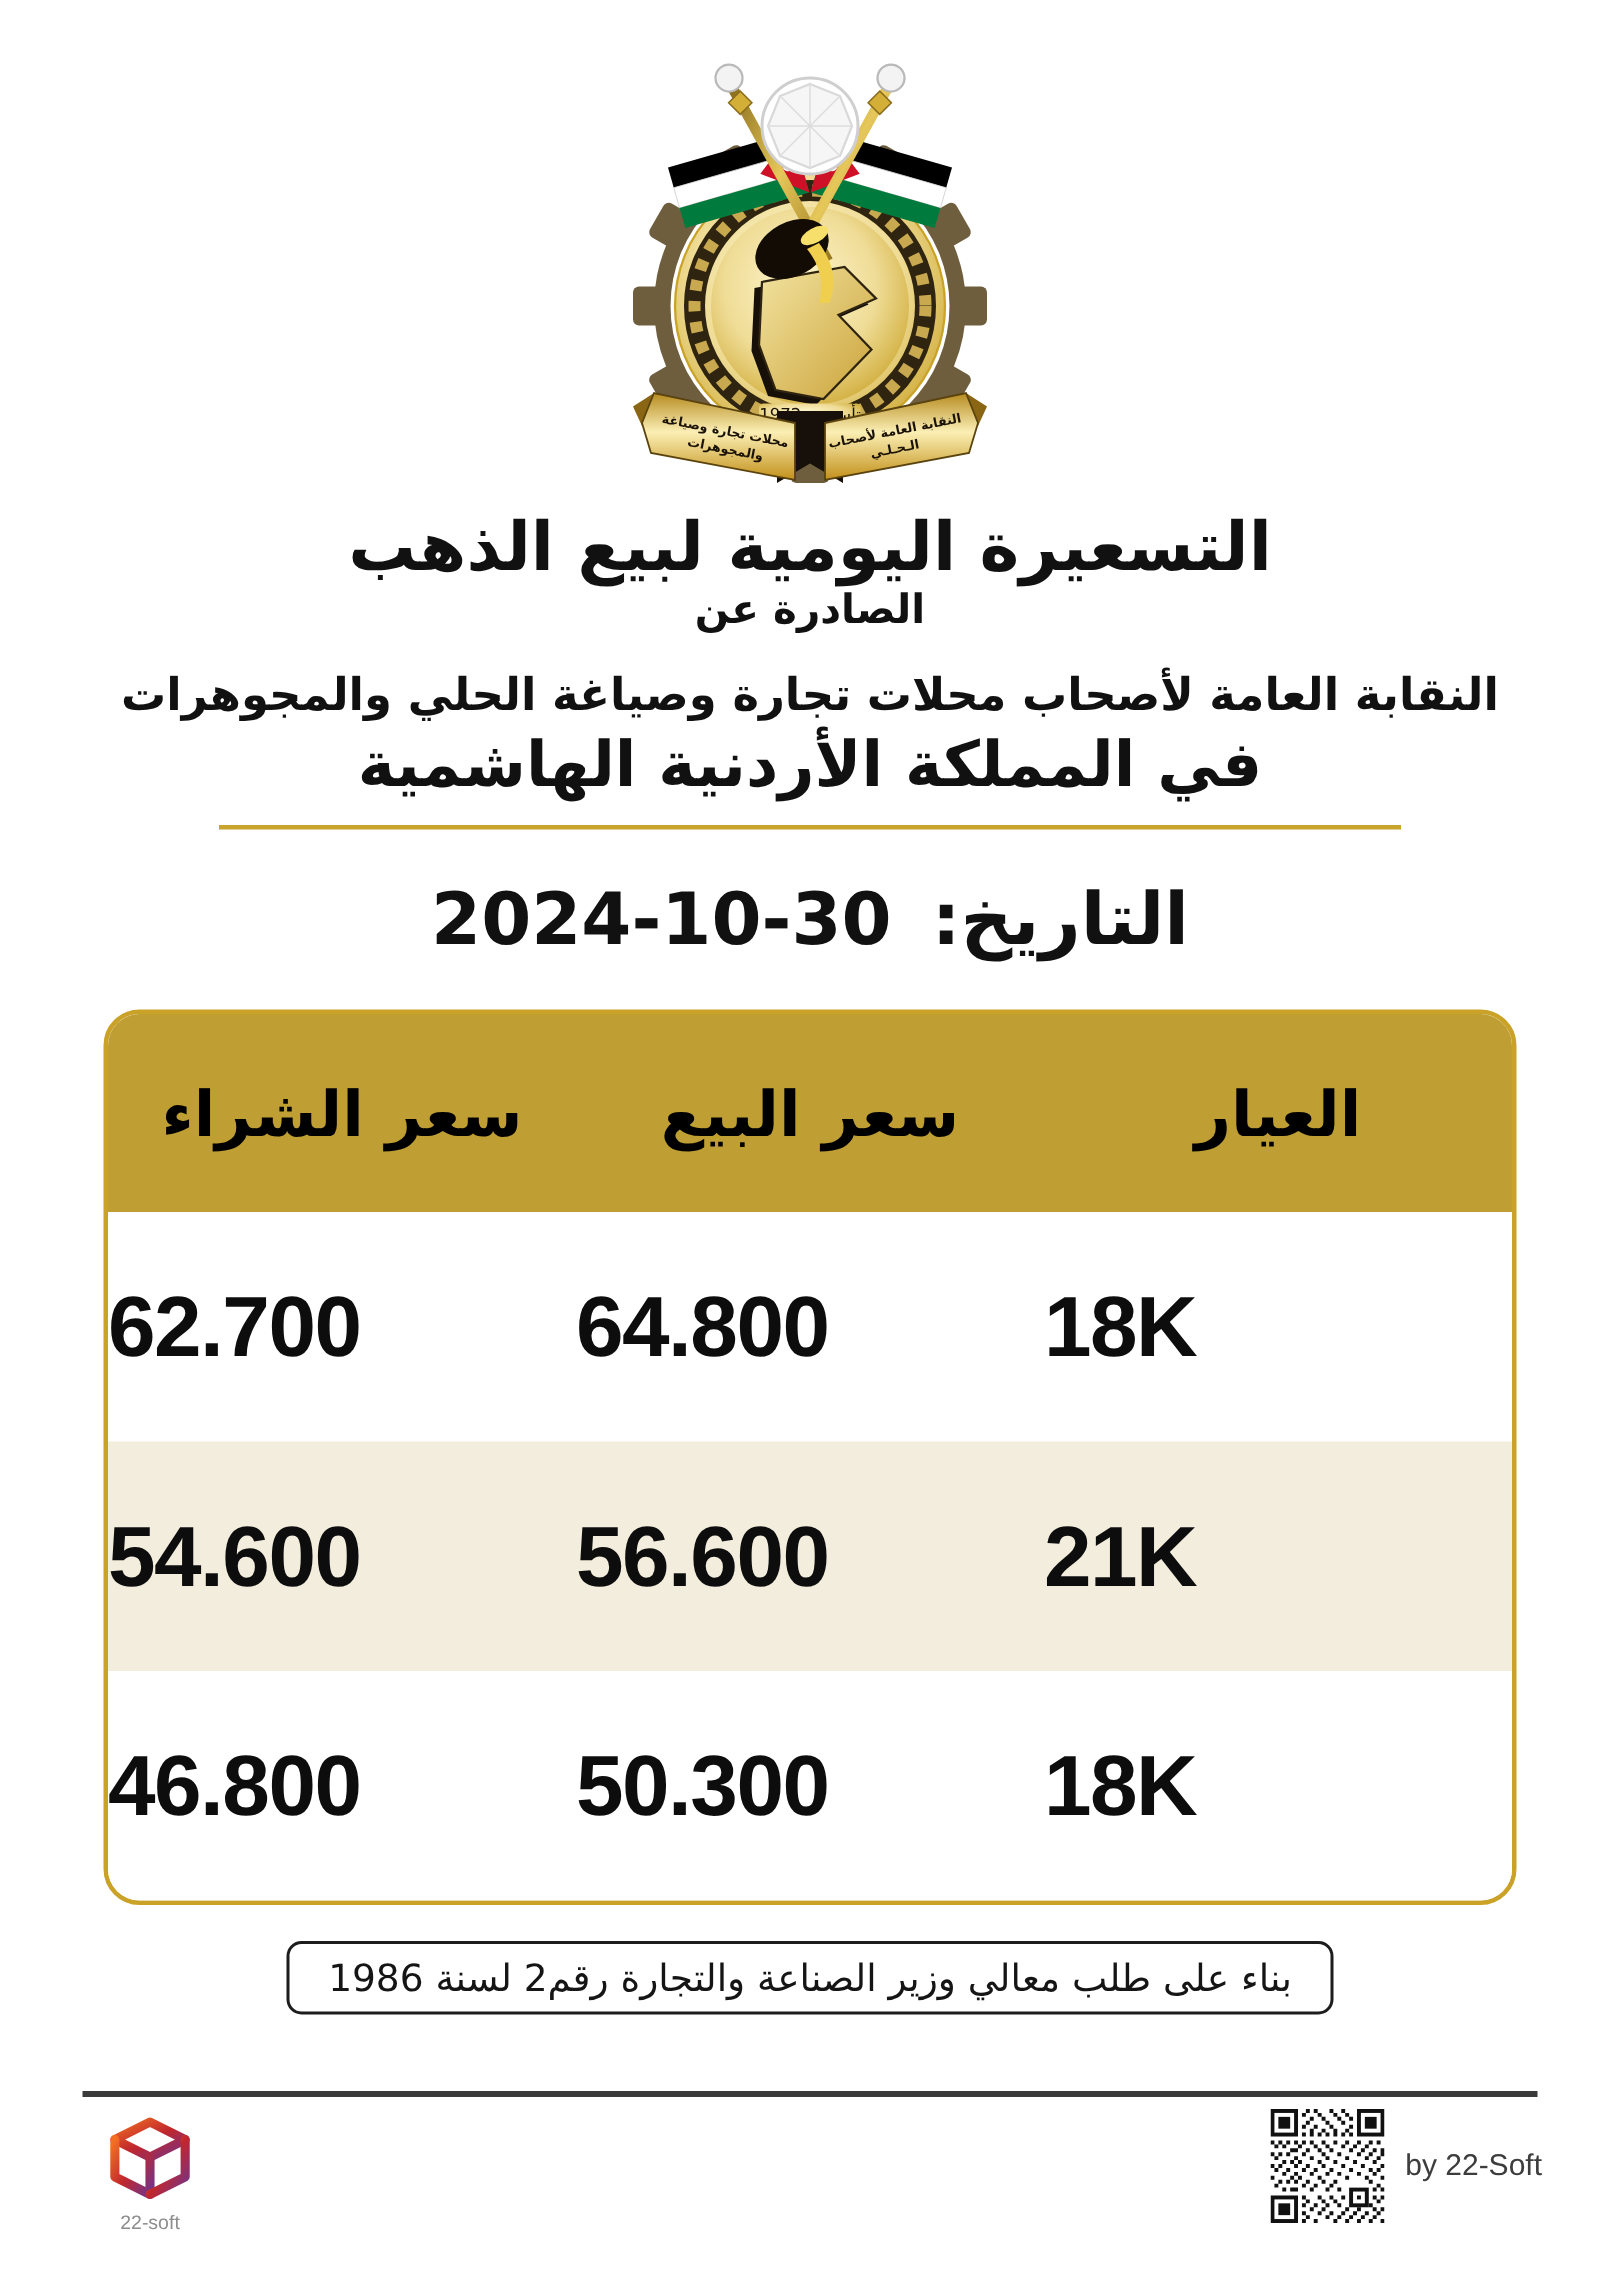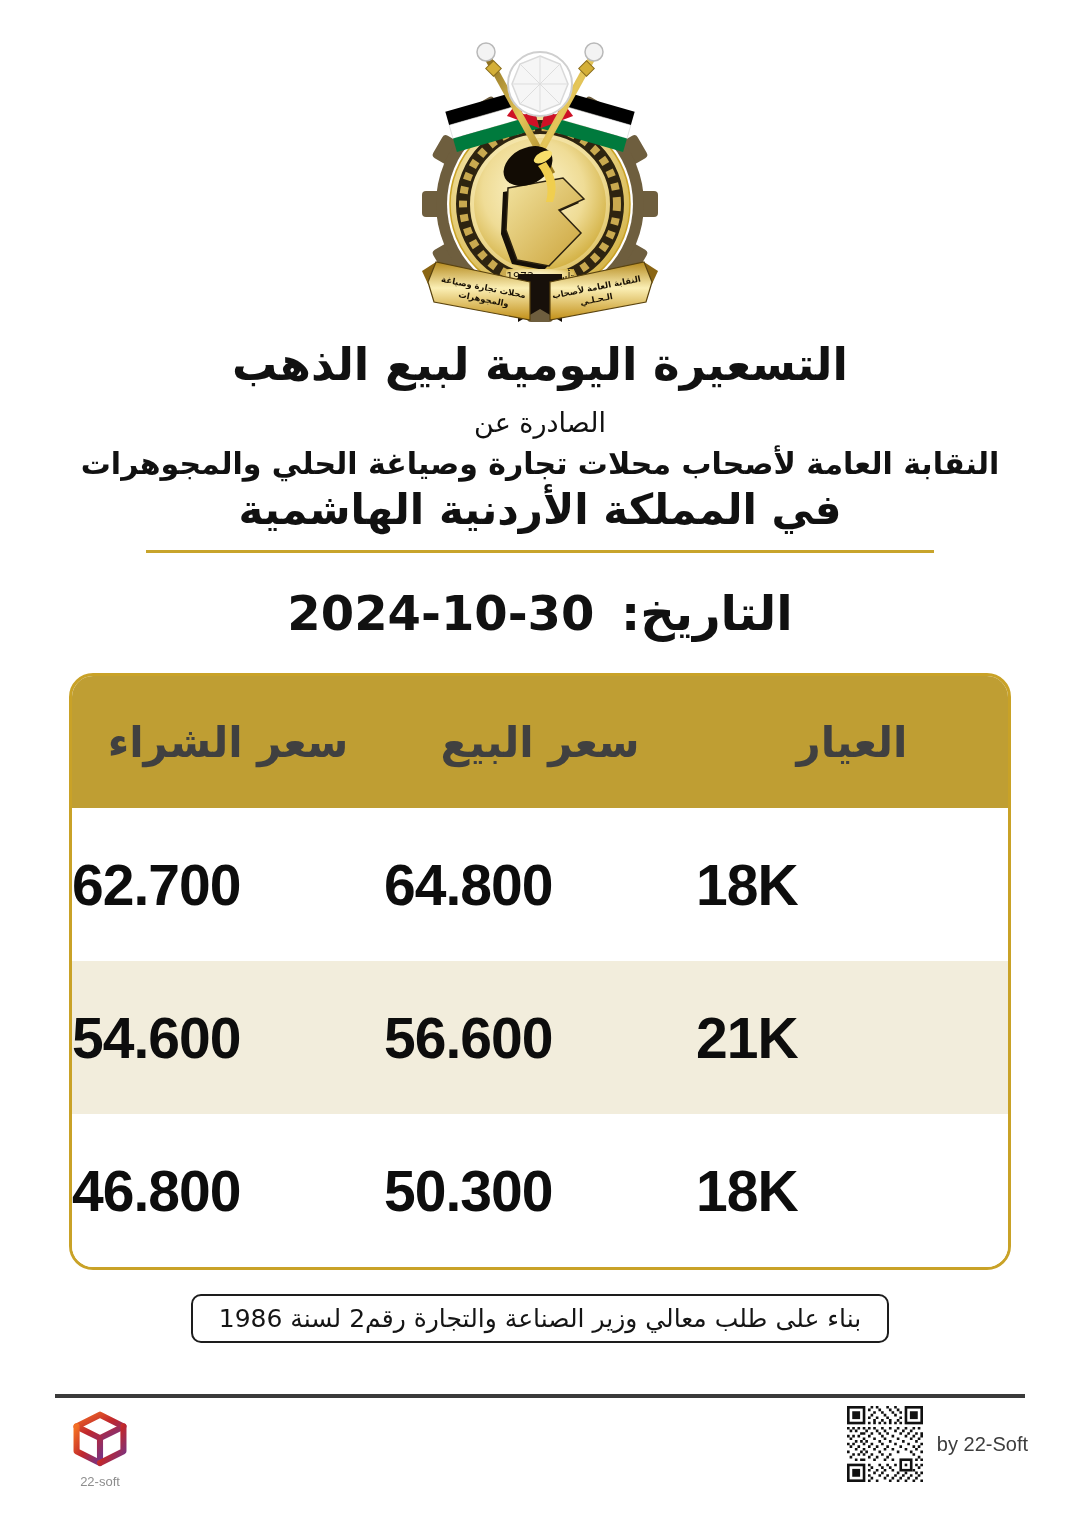--- a/index.html
+++ b/index.html
@@ -1,29 +1,29 @@
 <!DOCTYPE html>
 <html lang="ar"><head>
 <meta charset="utf-8">
 <style>
   html,body{margin:0;padding:0;background:#ffffff;}
   .page{position:relative;width:1080px;height:1527px;background:#fff;overflow:hidden;
         font-family:"DejaVu Sans",sans-serif;color:#111;}
   .logo{display:block;margin:36px auto 0;}
   .centered{text-align:center;direction:rtl;}
   .title{font-size:45px;font-weight:700;margin-top:2px;}
-  .issued{font-size:27px;font-weight:400;margin-top:16px;}
-  .issuer{font-size:30px;font-weight:700;margin-top:8px;}
+  .issued{font-size:27px;font-weight:700;}
+  .issuer{font-size:30px;font-weight:700;margin-top:24px;}
   .country{font-size:42px;font-weight:700;margin-top:4px;}
   .gold-divider{width:788px;height:3px;background:#C8A42B;margin:16px auto 0;}
   .date-line{font-size:48px;font-weight:800;margin-top:32px;word-spacing:10px;}
   .price-table{width:936px;margin:32px auto 0;border:3px solid #C9A227;border-radius:24px;
                overflow:hidden;direction:rtl;background:#fff;}
   .thead{display:grid;grid-template-columns:1fr 1fr 1fr;background:#BF9E33;height:132px;align-items:center;}
-  .thead .cell{text-align:center;font-size:42px;font-weight:800;color:#404040;}
+  .thead .cell{text-align:center;font-size:42px;font-weight:800;color:#000000;}
   .trow{display:grid;grid-template-columns:1fr 1fr 1fr;height:153px;align-items:center;background:#fff;}
   .trow.alt{background:#F2EDDC;}
   .trow .cell{text-align:left;font-size:57px;font-weight:800;letter-spacing:-1px;color:#0d0d0d;
               font-family:"Liberation Sans","DejaVu Sans",sans-serif;}
   .note-wrap{text-align:center;margin-top:24px;}
   .note{display:inline-block;direction:rtl;font-size:25px;border:2.5px solid #1d1d1d;
         border-radius:10px;padding:8px 26px;color:#151515;}
   .footer-line{position:absolute;left:55px;top:1394px;width:970px;height:4px;background:#3A3A3A;}
   .footer-left{position:absolute;left:58px;top:1410px;width:84px;text-align:center;}
   .brand-name{font-size:13px;color:#8D8D8D;margin-top:0;font-family:"Liberation Sans",sans-serif;}

